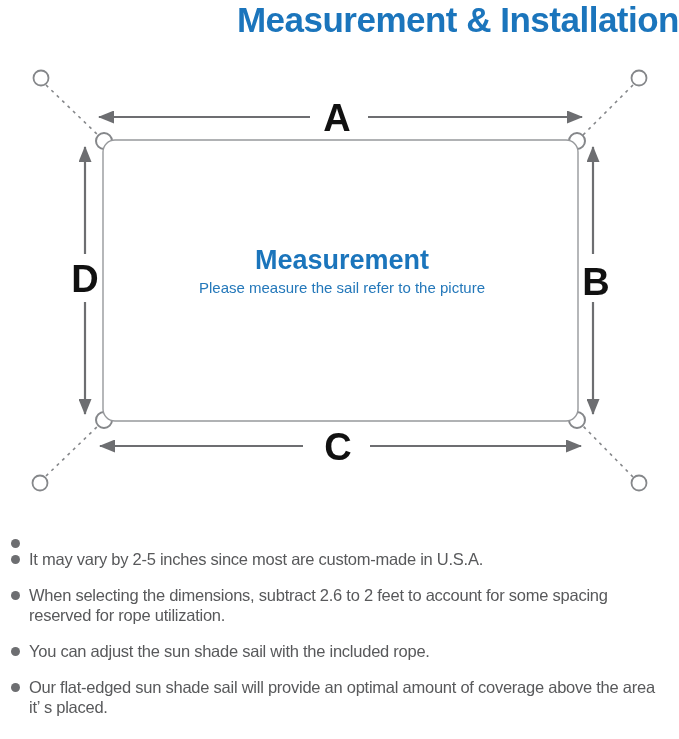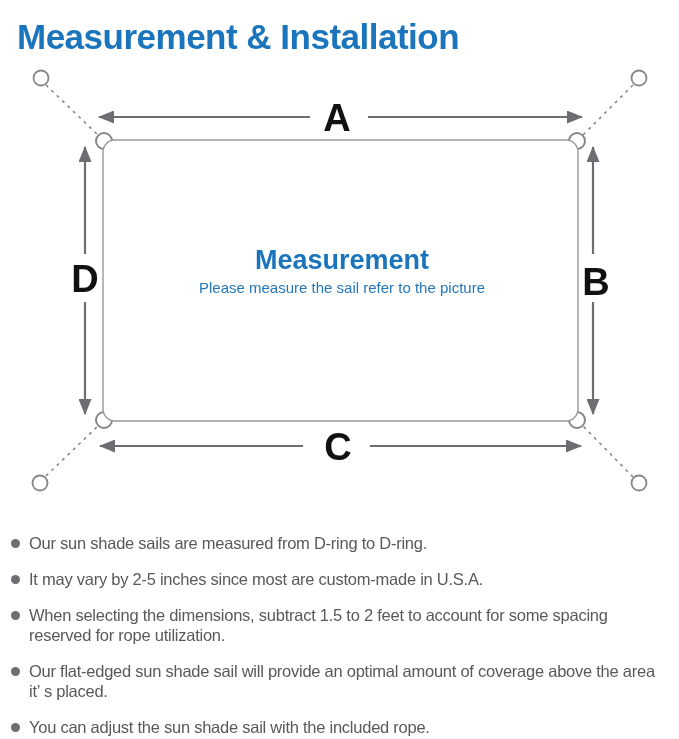--- a/index.html
+++ b/index.html
@@ -5,22 +5,22 @@
   html,body{margin:0;padding:0;background:#ffffff;}
   .page{
     position:relative;
     width:679px;height:739px;
     background:#ffffff;
     overflow:hidden;
     font-family:"Liberation Sans", sans-serif;
   }
   .title{
     position:absolute;top:0;left:0;right:0;
-    margin:17px;
-    text-align:left;
+    margin:0;
+    text-align:right;
     font-size:35px;
     font-weight:bold;
     letter-spacing:-0.5px;
     color:#1b75bc;
   }
   svg.diagram{position:absolute;top:0;left:0;}
   .dash{stroke:#85878a;stroke-width:1.6;stroke-dasharray:3 4.5;fill:none;}
   .anchor{fill:#ffffff;stroke:#85878a;stroke-width:1.8;}
   .dring{fill:#ffffff;stroke:#85878a;stroke-width:2;}
   .sail{fill:#ffffff;stroke:#97999c;stroke-width:1.4;}
@@ -116,33 +116,32 @@
       <text class="dimlabel" x="596" y="295">B</text>
     </g>
 
     <text class="centerTitle" x="342" y="269" fill="#1b75bc">Measurement</text>
     <text class="centerSub" x="342" y="293" fill="#2478ba">Please measure the sail refer to the picture</text>
   </svg>
 
   <ul class="bullets">
     <li>
       <span class="dot"></span>
-      <span>Our sun shade sails are measured from D-ring to D-ring.</span>
     </li>
     <li>
       <span class="dot"></span>
       <span>It may vary by 2-5 inches since most are custom-made in U.S.A.</span>
     </li>
     <li>
       <span class="dot"></span>
-      <span>When selecting the dimensions, subtract 1.5 to 2 feet to account for some spacing reserved for rope utilization.</span>
+      <span>When selecting the dimensions, subtract 2.6 to 2 feet to account for some spacing reserved for rope utilization.</span>
+    </li>
+    <li>
+      <span class="dot"></span>
+      <span>You can adjust the sun shade sail with the included rope.</span>
     </li>
     <li>
       <span class="dot"></span>
       <span>Our flat-edged sun shade sail will provide an optimal amount of coverage above the area it’ s placed.</span>
-    </li>
-    <li>
-      <span class="dot"></span>
-      <span>You can adjust the sun shade sail with the included rope.</span>
     </li>
   </ul>
 
 </div>
 
 </body></html>

